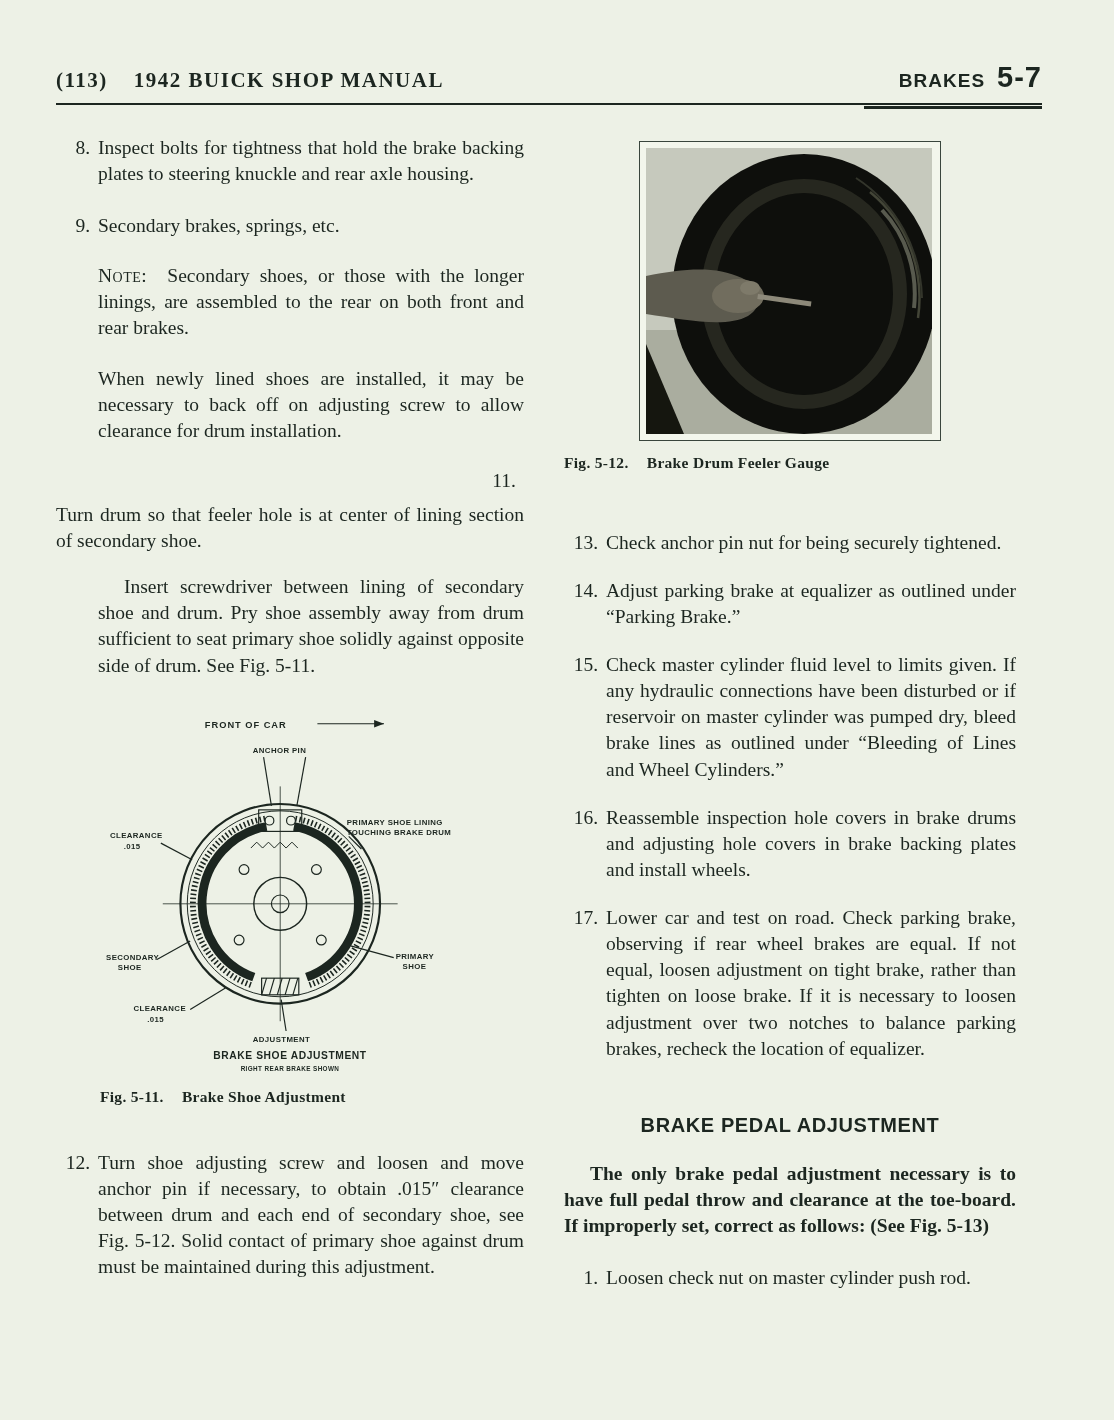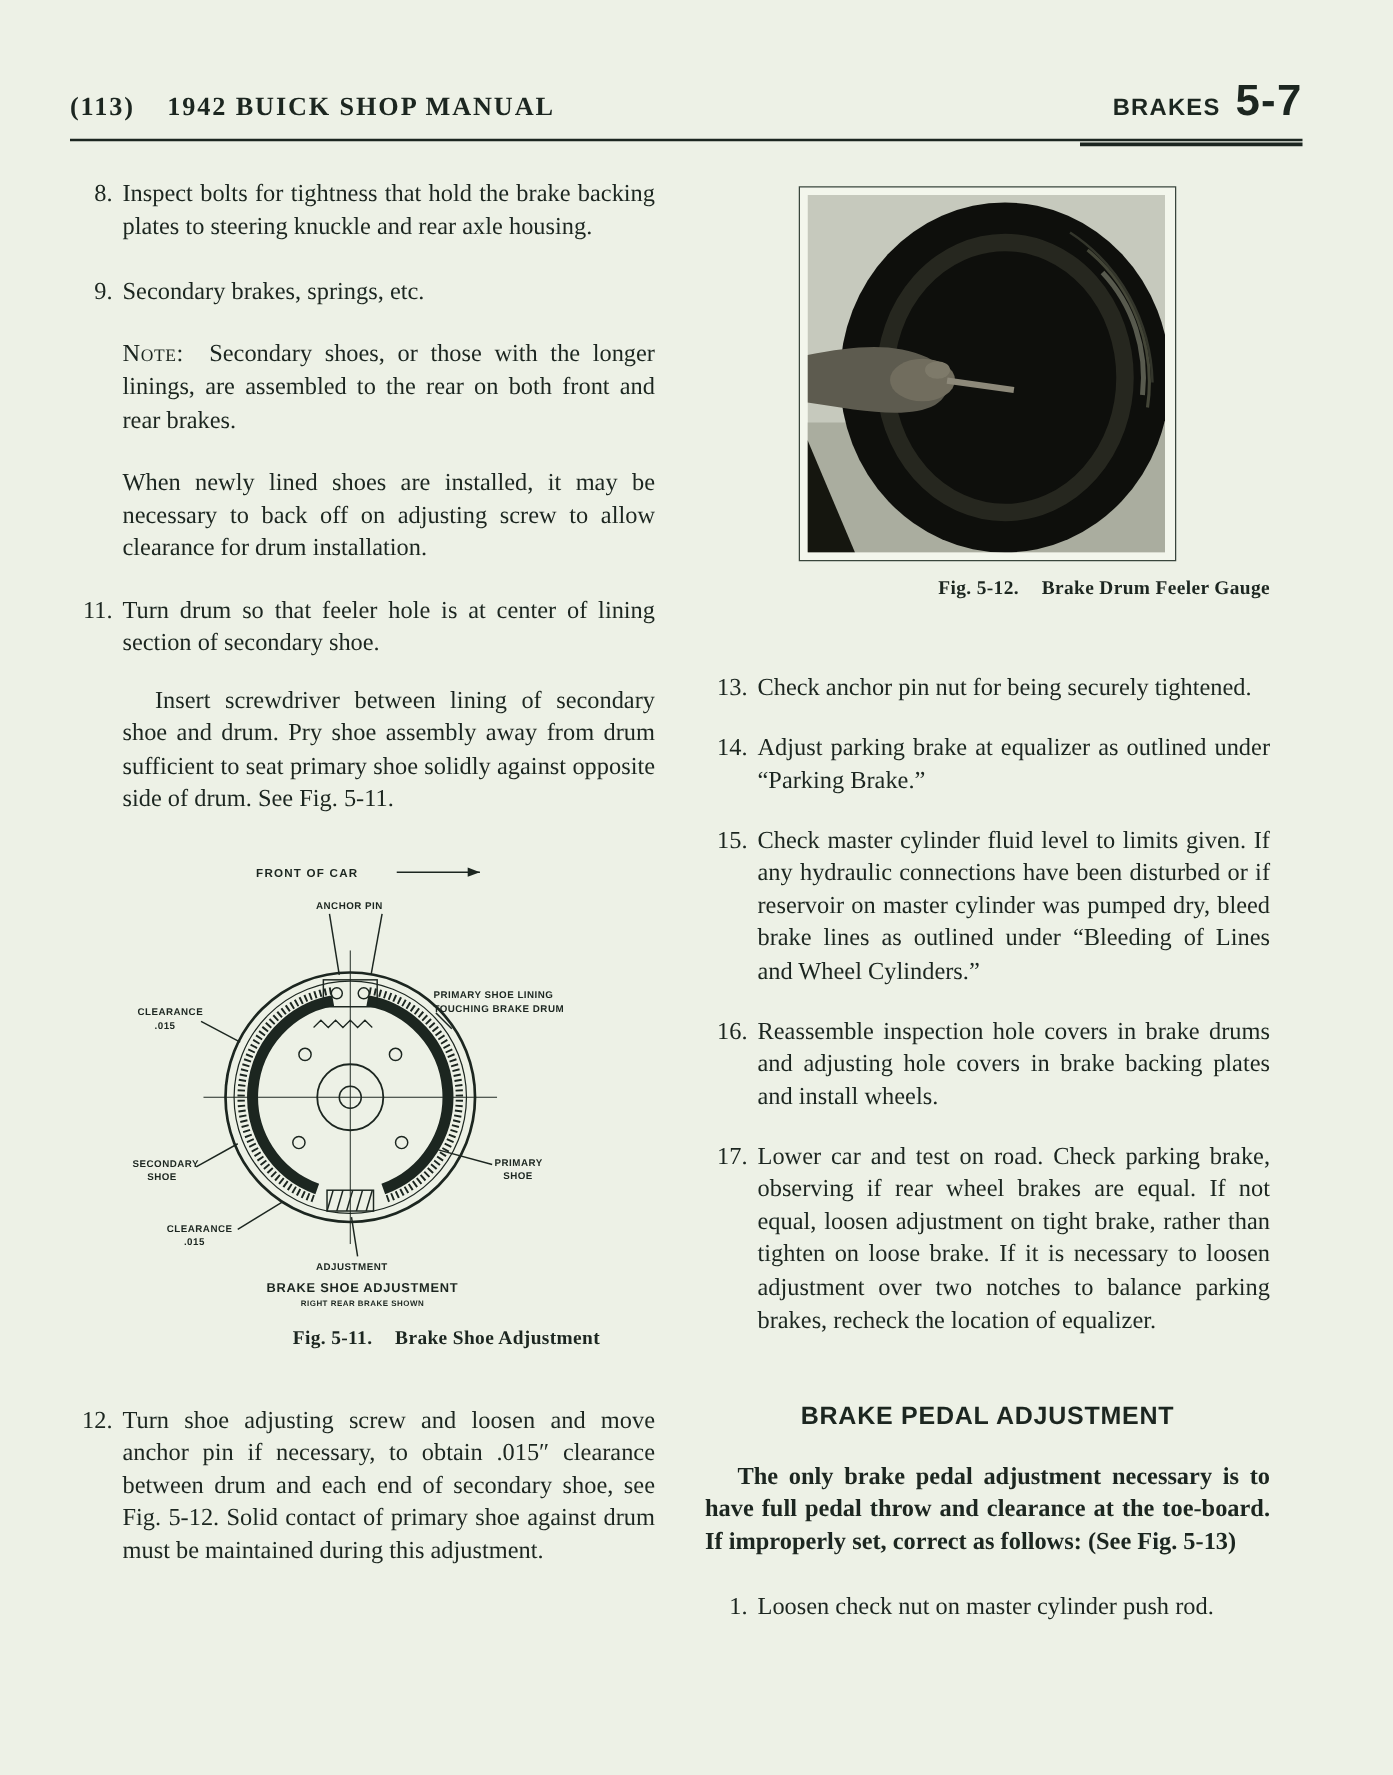--- a/index.html
+++ b/index.html
@@ -14,21 +14,21 @@
     overflow:hidden;
   }
   .page { width:1114px; height:1420px; padding:34px 72px 24px 56px;margin-top:24px; }
 
   
   .hdr { display:flex; justify-content:space-between; align-items:baseline; }
   .hdr-l { font-size:21px; letter-spacing:1.5px; font-weight:600; }
   .hdr-l .hdr-title { margin-left:26px; }
   .hdr-r { font-family:"Liberation Sans", sans-serif; font-weight:bold; }
   .hdr-r .sec { font-size:19px; letter-spacing:1px; }
-  .hdr-r .pgno { font-size:35px; margin-left:12px; letter-spacing:1px; }
+  .hdr-r .pgno { font-size:29px; margin-left:12px; letter-spacing:1px; }
   .rule { position:relative; margin-top:6px; border-top:2.5px solid #1c2620; height:6px; }
   .rule::after { content:""; position:absolute; right:0; top:1px; width:178px; height:3.5px; background:#1c2620; }
 
   
   .columns { display:flex; gap:40px; margin-top:26px; }
   .col-left  { width:468px; }
   .col-right { width:452px; }
 
   .li { display:flex; margin-bottom:22px; }
   .li .n { flex:0 0 34px; text-align:right; margin-right:8px; }
@@ -37,21 +37,21 @@
   .first-indent { text-indent:26px; }
   .sc { font-variant:small-caps; letter-spacing:0.5px; }
 
   
   .fig11 { margin:34px auto 0 auto; width:380px; }
   .diagram { display:block; margin:0 auto; }
   .dlab text { font-family:"Liberation Sans", sans-serif; font-size:8px; font-weight:600; letter-spacing:0.4px; fill:#1c2620; }
   text.dlab-b { font-size:9.5px; font-weight:700; letter-spacing:1px; }
   text.dlab-title { font-size:10.5px; font-weight:700; letter-spacing:0.6px; }
   text.dlab-sub { font-size:6.5px; font-weight:600; }
-  .caption { text-align:right; font-size:15.5px; font-weight:600; margin-top:10px; letter-spacing:0.3px; }
+  .caption { text-align:left; font-size:15.5px; font-weight:600; margin-top:10px; letter-spacing:0.3px; }
   .caption .cap-text { margin-left:14px; }
   .after-fig { margin-top:42px; }
 
   
   .photo-frame { width:302px; margin:6px auto 0 auto; border:1.5px solid #39453c; padding:6px; background:#f3f6ec; }
   .photo-frame svg { display:block; }
   .fig12-caption { margin-top:12px; margin-bottom:56px; }
 
   
   .section-heading {
@@ -91,21 +91,21 @@
       </div>
 
       <div class="indent-para">
         <span class="sc">Note:</span>&nbsp;
         <span>Secondary shoes, or those with the longer linings, are assembled to the rear on both front and rear brakes.</span>
       </div>
 
 
       <div class="indent-para">When newly lined shoes are installed, it may be necessary to back off on adjusting screw to allow clearance for drum installation.</div>
 
-      <div class="li" style="margin-bottom:20px;">
+      <div class="li" style="margin-bottom:20px;flex-direction:column;">
         <span class="n">11.</span>
         <div class="txt">Turn drum so that feeler hole is at center of lining section of secondary shoe.</div>
       </div>
 
       <div class="indent-para first-indent">Insert screwdriver between lining of secondary shoe and drum.  Pry shoe assembly away from drum sufficient to seat primary shoe solidly against opposite side of drum.  See Fig. 5-11.</div>
 
       <div class="fig11">
         <svg class="diagram" viewBox="0 0 380 372" width="378" height="364" role="img">
           <g stroke="#1c2620" fill="none" stroke-width="1.2">
 

